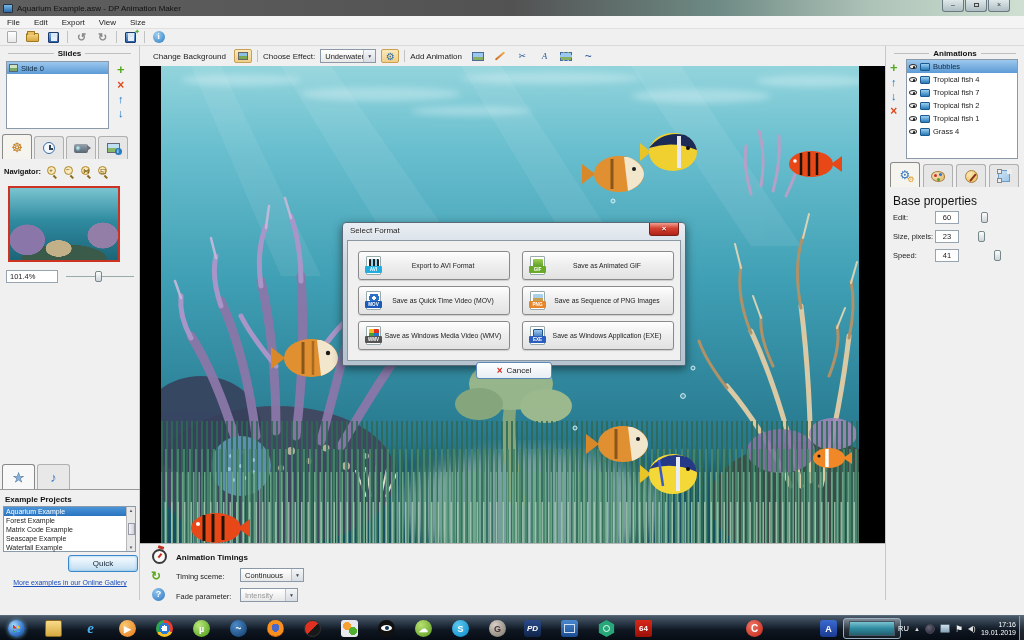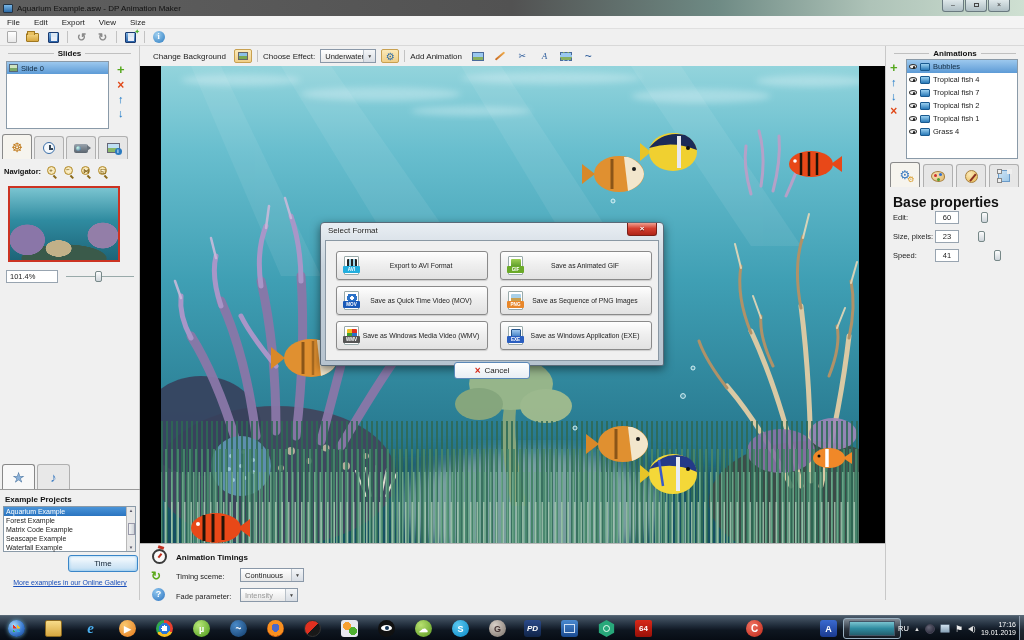--- a/index.html
+++ b/index.html
@@ -122,30 +122,30 @@
   .gearg{color:#3a7ac0;font-size:12px;position:relative}
   .gearg:after{content:"⚙";position:absolute;right:-4px;bottom:-2px;font-size:8px;color:#d89820}
   .palette{width:14px;height:11px;border-radius:50% 50% 45% 55%;background:radial-gradient(circle at 30% 35%,#f4e0b0,#e0b870);border:1px solid #a8813f;position:relative}
   .palette:before{content:"";position:absolute;left:2px;top:2px;width:3px;height:3px;border-radius:50%;background:#d03030;box-shadow:5px -1px 0 #3070d0,3px 4px 0 #50a030}
   .compass{width:13px;height:13px;border-radius:50%;background:radial-gradient(circle at 35% 30%,#fbe9b8,#e8b850);border:1px solid #a8813f;position:relative}
   .compass:before{content:"";position:absolute;left:6px;top:2px;width:1.5px;height:9px;background:#8a3020;transform:rotate(40deg)}
   .bbox{width:12px;height:12px;border:1px solid #6a9ac8;background:linear-gradient(135deg,#cfe4f4,#9ec8e8);position:relative}
   .bbox:before,.bbox:after{content:"";position:absolute;width:3px;height:3px;background:#eee;border:1px solid #888}
   .bbox:before{left:-2px;top:-2px;box-shadow:10px 0 0 #eee,10px 0 0 0 #eee}
   .bbox:after{left:-2px;bottom:-2px}
-  .prophead{position:absolute;left:7px;top:148px;font-size:14px;font-weight:bold;color:#111}
+  .prophead{position:absolute;left:7px;top:148px;font-size:12px;font-weight:normal;color:#111}
   .prow{position:absolute;left:7px;width:128px;height:14px;display:flex;align-items:center;font-size:7.5px;color:#222}
   .prow .plabel{width:42px}
   .spin{width:24px;height:13px;background:#fff;border:1px solid #98a4b0;font-size:7.5px;text-align:center;line-height:12px;position:relative;margin-right:2px}
   .pslider{position:relative;flex:1;height:13px;margin-left:14px}
   
   .canvas{position:absolute;left:140px;top:66px;width:745px;height:477px;background:#000}
   .scene{position:absolute;left:21px;top:0;width:698px;height:477px;overflow:hidden}
   
-  .dialog{position:absolute;left:320px;top:222px;width:344px;height:144px;
+  .dialog{position:absolute;left:342px;top:222px;width:344px;height:144px;
     background:linear-gradient(#e9eef3,#c9d4dd 30%,#b6c3cf);border:1px solid #5a6a78;border-radius:4px 4px 2px 2px;
     box-shadow:0 3px 10px rgba(0,0,0,.5)}
   .dlg-title{position:absolute;left:7px;top:3px;font-size:8px;color:#1a1a1a;text-shadow:0 0 2px #fff}
   .dlg-close{position:absolute;right:6px;top:0;width:30px;height:13px;border:1px solid #7a2018;border-top:none;border-radius:0 0 3px 3px;
     background:linear-gradient(#f0a090,#d44030 45%,#b02418);color:#fff;font-size:8px;font-weight:bold;text-align:center;line-height:12px;text-shadow:0 1px 1px #601008}
   .dlg-body{position:absolute;left:4px;right:4px;top:17px;bottom:4px;background:#f0f0f0;border:1px solid #8a98a4}
   .fmtgrid{position:absolute;left:10px;top:10px;width:316px;display:grid;grid-template-columns:152px 152px;grid-column-gap:12px;grid-row-gap:6px}
   .fmtbtn{height:29px;border:1px solid #8a8a8a;border-radius:3px;background:linear-gradient(#fefefe,#efefef 45%,#e2e2e2);
     display:flex;align-items:center;font-size:6.8px;color:#222;box-shadow:0 1px 1px rgba(0,0,0,.15)}
   .fmtbtn .lbl{flex:1;text-align:center;padding-right:4px}
@@ -399,21 +399,21 @@
         </div>
       <div class="row">
           <span>Waterfall Example</span>
         </div>
       <div class="exscroll">
         <span>▲</span>
         <span class="sthumb2"></span>
         <span>▼</span>
       </div>
     </div>
-    <div class="openbtn">Time</div>
+    <div class="openbtn">Quick</div>
     <div class="gallink">More examples in our Online Gallery</div>
   </div>
 
   <div class="canvas">
     <div class="scene">
       <svg width="698" height="477" viewBox="0 0 698 477" preserveAspectRatio="none">
         <defs>
           <linearGradient id="water" x1="0" y1="0" x2="0" y2="1">
             <stop offset="0" stop-color="#93d4dc"></stop>
               <stop offset="0.18" stop-color="#68bece"></stop>

